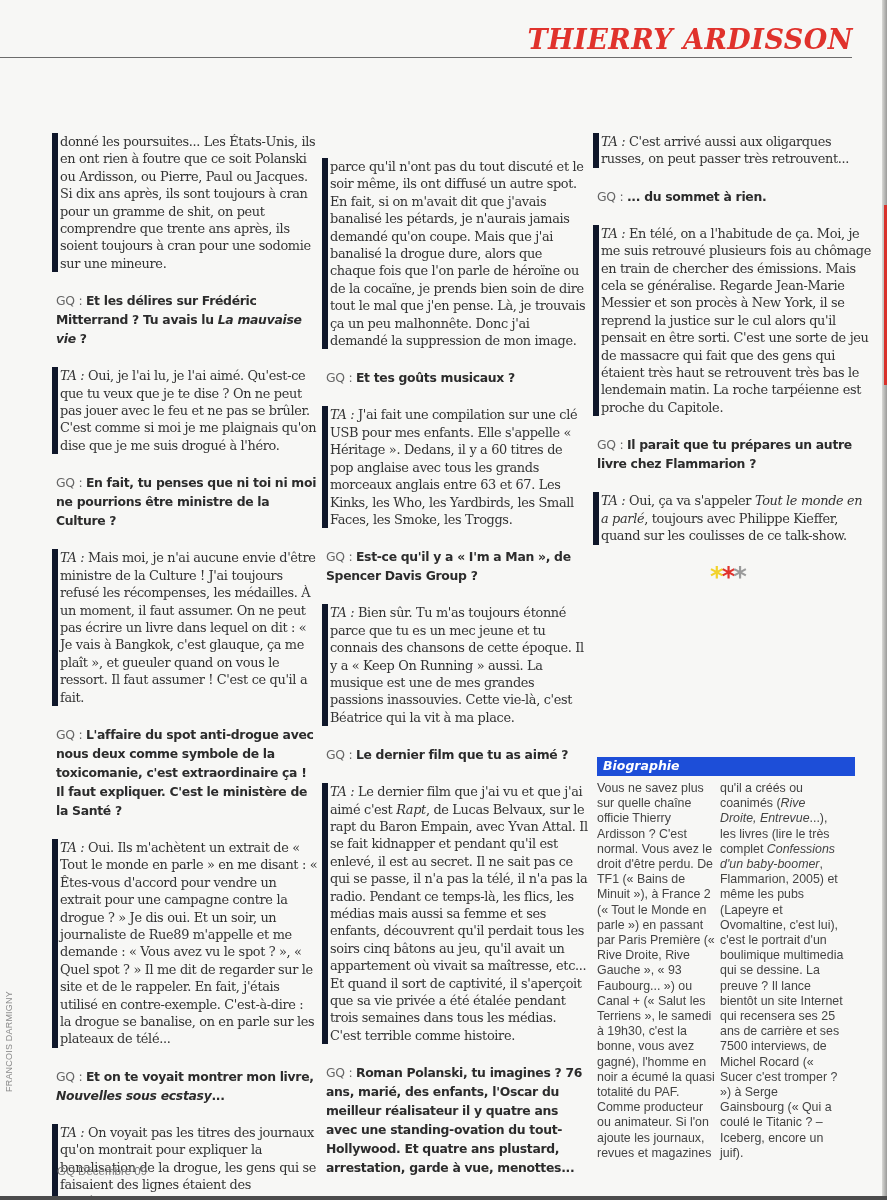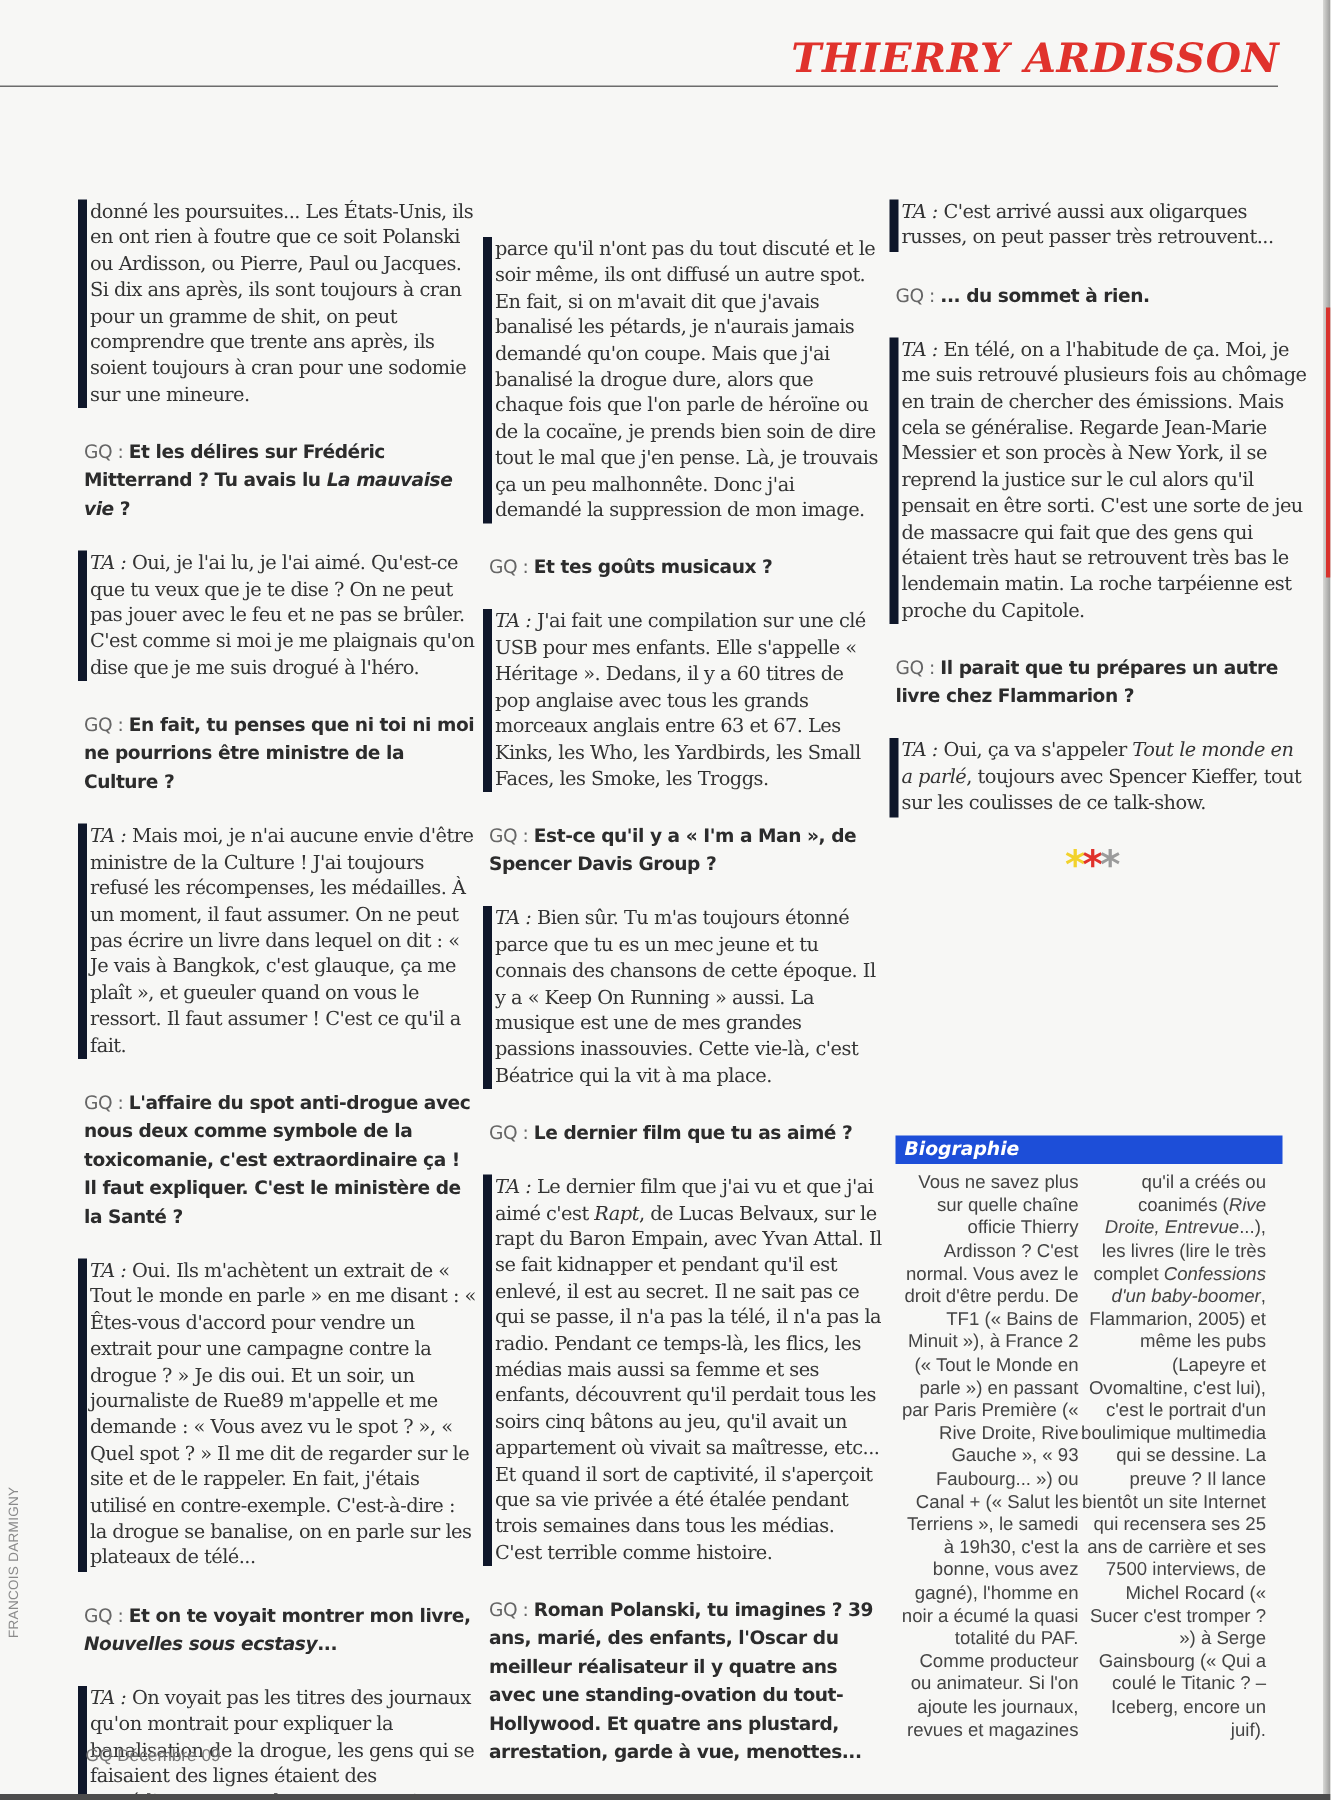--- a/index.html
+++ b/index.html
@@ -50,21 +50,21 @@
   .star-red { color: #e0322c; }
   .star-gray { color: #9b9b9b; }
   .bio { position: absolute; top: 757px; left: 597px; width: 258px; }
   .bio-header {
     background: #1d4ed8; color: #fff; font-family: "DejaVu Sans", sans-serif;
     font-style: italic; font-weight: bold; font-size: 12.5px; padding: 1px 6px 2px;
     height: 16px; line-height: 16px;
   }
   .bio-body {
     display: flex; gap: 1px; margin-top: 5px;
-    font-family: "Liberation Sans", sans-serif; font-size: 12.4px; line-height: 15.2px; color: #444; text-align: right;
+    font-family: "Liberation Sans", sans-serif; font-size: 12.4px; line-height: 15.2px; color: #444;
   }
   .bio-col { width: 122px; }
   .bio-col2 { width: 124px; }
   .bio i { font-style: italic; }
   .photo-credit {
     position: absolute; left: 4px; top: 1092px; transform-origin: left top;
     transform: rotate(-90deg); font-family: "Liberation Sans", sans-serif;
     font-size: 9px; color: #8a8a8a; letter-spacing: 0.2px;
   }
   .footer-left {
@@ -100,28 +100,28 @@
     <div class="ans"><span class="who">TA :</span><span> On voyait pas les titres des journaux qu'on montrait pour expliquer la banalisation de la drogue, les gens qui se faisaient des lignes étaient des comédiens... La seule personne qu'on reconnaissait, c'était moi ! Donc je les ai appelés pour leur dire que ça faisait peut-être un peu beaucoup. Mais, à mon avis, c'était un coup de buzz,</span></div>
   </div>
 <div class="col col2">
     <div class="ans"><span>parce qu'il n'ont pas du tout discuté et le soir même, ils ont diffusé un autre spot. En fait, si on m'avait dit que j'avais banalisé les pétards, je n'aurais jamais demandé qu'on coupe. Mais que j'ai banalisé la drogue dure, alors que chaque fois que l'on parle de héroïne ou de la cocaïne, je prends bien soin de dire tout le mal que j'en pense. Là, je trouvais ça un peu malhonnête. Donc j'ai demandé la suppression de mon image.</span></div>
     <div class="q"><span class="gq">GQ : </span><span>Et tes goûts musicaux ?</span></div>
     <div class="ans"><span class="who">TA :</span><span> J'ai fait une compilation sur une clé USB pour mes enfants. Elle s'appelle « Héritage ». Dedans, il y a 60 titres de pop anglaise avec tous les grands morceaux anglais entre 63 et 67. Les Kinks, les Who, les Yardbirds, les Small Faces, les Smoke, les Troggs.</span></div>
     <div class="q"><span class="gq">GQ : </span><span>Est-ce qu'il y a « I'm a Man », de Spencer Davis Group ?</span></div>
     <div class="ans"><span class="who">TA :</span><span> Bien sûr. Tu m'as toujours étonné parce que tu es un mec jeune et tu connais des chansons de cette époque. Il y a « Keep On Running » aussi. La musique est une de mes grandes passions inassouvies. Cette vie-là, c'est Béatrice qui la vit à ma place.</span></div>
     <div class="q"><span class="gq">GQ : </span><span>Le dernier film que tu as aimé ?</span></div>
     <div class="ans"><span class="who">TA :</span><span> Le dernier film que j'ai vu et que j'ai aimé c'est </span><i>Rapt</i><span>, de Lucas Belvaux, sur le rapt du Baron Empain, avec Yvan Attal. Il se fait kidnapper et pendant qu'il est enlevé, il est au secret. Il ne sait pas ce qui se passe, il n'a pas la télé, il n'a pas la radio. Pendant ce temps-là, les flics, les médias mais aussi sa femme et ses enfants, découvrent qu'il perdait tous les soirs cinq bâtons au jeu, qu'il avait un appartement où vivait sa maîtresse, etc... Et quand il sort de captivité, il s'aperçoit que sa vie privée a été étalée pendant trois semaines dans tous les médias. C'est terrible comme histoire.</span></div>
-    <div class="q"><span class="gq">GQ : </span><span>Roman Polanski, tu imagines ? 39 ans, marié, des enfants, l'Oscar du meilleur réalisateur il y quatre ans avec une standing-ovation du tout-Hollywood. Et quatre ans plustard, arrestation, garde à vue, menottes...</span></div>
+    <div class="q"><span class="gq">GQ : </span><span>Roman Polanski, tu imagines ? 76 ans, marié, des enfants, l'Oscar du meilleur réalisateur il y quatre ans avec une standing-ovation du tout-Hollywood. Et quatre ans plustard, arrestation, garde à vue, menottes...</span></div>
   </div>
 <div class="col col3">
 <div class="ans"><span class="who">TA :</span><span> C'est arrivé aussi aux oligarques russes, on peut passer très retrouvent...</span></div>
     <div class="q"><span class="gq">GQ : </span><span>... du sommet à rien.</span></div>
     <div class="ans"><span class="who">TA :</span><span> En télé, on a l'habitude de ça. Moi, je me suis retrouvé plusieurs fois au chômage en train de chercher des émissions. Mais cela se généralise. Regarde Jean-Marie Messier et son procès à New York, il se reprend la justice sur le cul alors qu'il pensait en être sorti. C'est une sorte de jeu de massacre qui fait que des gens qui étaient très haut se retrouvent très bas le lendemain matin. La roche tarpéienne est proche du Capitole.</span></div>
     <div class="q"><span class="gq">GQ : </span><span>Il parait que tu prépares un autre livre chez Flammarion ?</span></div>
-    <div class="ans"><span class="who">TA :</span><span> Oui, ça va s'appeler </span><i>Tout le monde en a parlé</i><span>, toujours avec Spencer Kieffer, tout sur les coulisses de ce talk-show.</span></div>
+    <div class="ans"><span class="who">TA :</span><span> Oui, ça va s'appeler </span><i>Tout le monde en a parlé</i><span>, toujours avec Philippe Kieffer, quand sur les coulisses de ce talk-show.</span></div>
     <div class="stars"><span class="star-yellow" style="color: rgb(242, 210, 44);">*</span><span class="star-red" style="color: rgb(224, 50, 44);">*</span><span class="star-gray" style="color: rgb(155, 155, 155);">*</span></div>
   </div>
 
 <div class="bio">
   <div class="bio-header">Biographie</div>
   <div class="bio-body">
     <div class="bio-col"><span>Vous ne savez plus sur quelle chaîne officie Thierry Ardisson ? C'est normal. Vous avez le droit d'être perdu. De TF1 (« Bains de Minuit »), à France 2 (« Tout le Monde en parle ») en passant par Paris Première (« Rive Droite, Rive Gauche », « 93 Faubourg... ») ou Canal + (« Salut les Terriens », le samedi à 19h30, c'est la bonne, vous avez gagné), l'homme en noir a écumé la quasi totalité du PAF. Comme producteur ou animateur. Si l'on ajoute les journaux, revues et magazines</span></div>
     <div class="bio-col bio-col2"><span>qu'il a créés ou coanimés (</span><i>Rive Droite, Entrevue</i><span>...), les livres (lire le très complet </span><i>Confessions d'un baby-boomer</i><span>, Flammarion, 2005) et même les pubs (Lapeyre et Ovomaltine, c'est lui), c'est le portrait d'un boulimique multimedia qui se dessine. La preuve ? Il lance bientôt un site Internet qui recensera ses 25 ans de carrière et ses 7500 interviews, de Michel Rocard (« Sucer c'est tromper ? ») à Serge Gainsbourg (« Qui a coulé le Titanic ? – Iceberg, encore un juif).</span></div>
   </div>
 </div>

